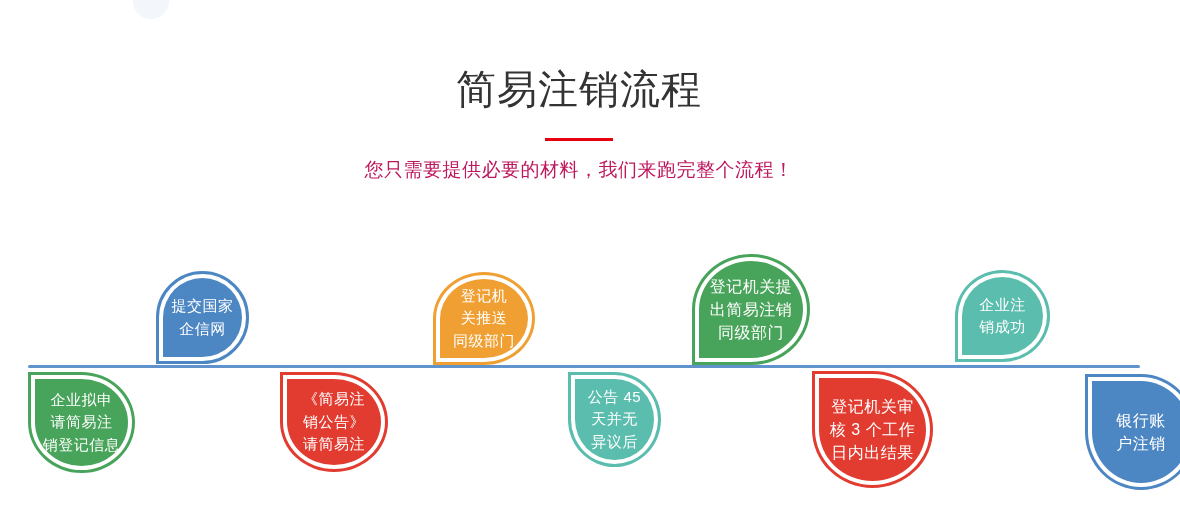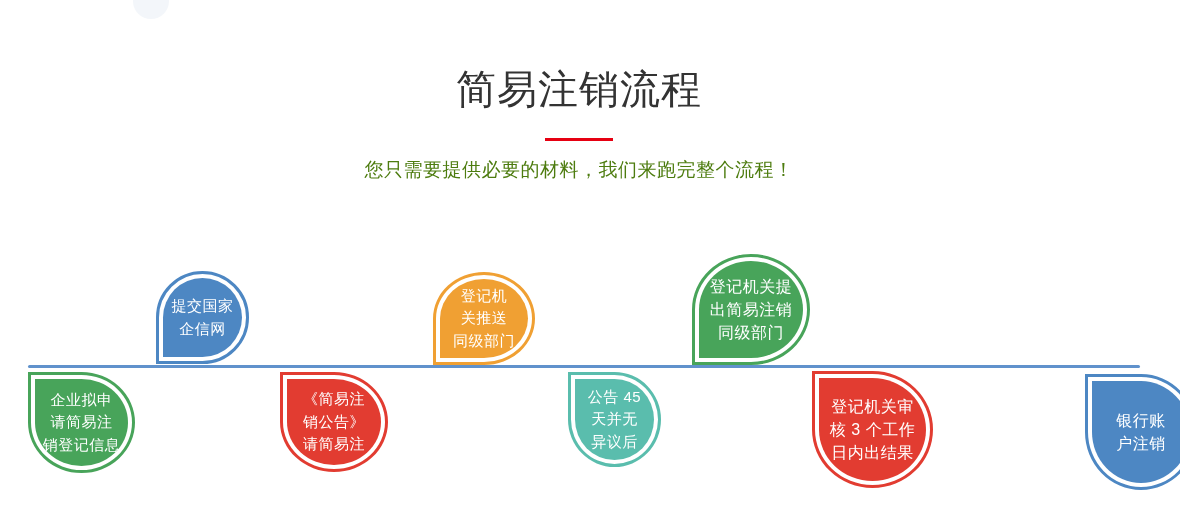--- a/index.html
+++ b/index.html
@@ -39,21 +39,21 @@
   .title-underline {
     display: inline-block;
     width: 68px; height: 3px;
     margin-top: 10px;
     background: #e60012;
   }
   .page-subtitle {
     margin-top: 13px;
     font-size: 19px;
     line-height: 24px;
-    color: #4d7c0f;
+    color: #be185d;
     letter-spacing: 0.5px;
   }
   .timeline {
     position: absolute;
     left: 28px; top: 365px;
     width: 1112px; height: 3px;
     background: #6092cc;
     border-radius: 2px;
   }
   .node {
@@ -158,20 +158,26 @@
   </div>
 
   <div class="node below n7" style="--c: #e23c31;">
     <div class="node-body">
       <span class="node-label">登记机关审
 核 3 个工作
 日内出结果</span>
     </div>
   </div>
 
+  <div class="node above n8" style="--c: #5abdad;">
+    <div class="node-body">
+      <span class="node-label">企业注
+销成功</span>
+    </div>
+  </div>
 
   <div class="node below n9" style="--c: #4d87c3;">
     <div class="node-body">
       <span class="node-label">银行账
 户注销</span>
     </div>
   </div>
 
 </div>
 

